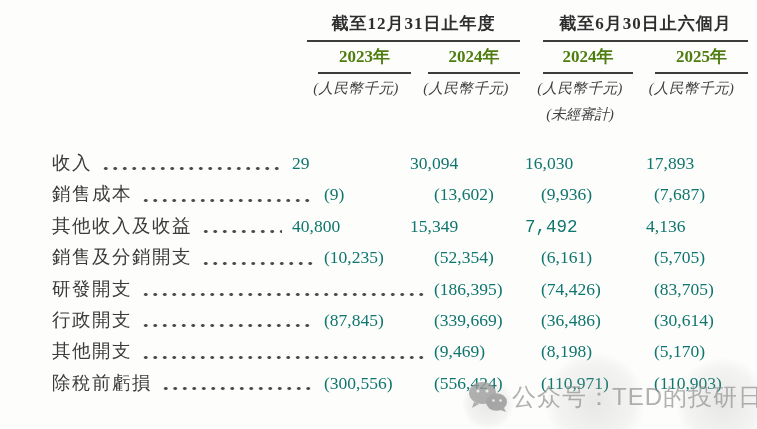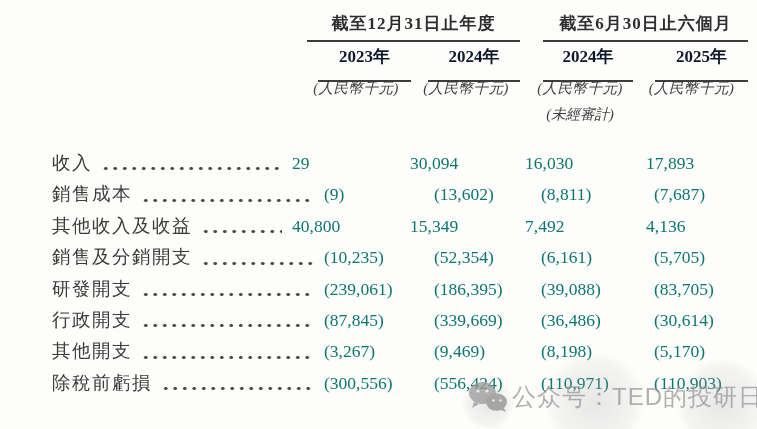--- a/index.html
+++ b/index.html
@@ -12,21 +12,21 @@
   
   .hdr{position:absolute;top:0;left:0;width:751px;height:148px;}
   .grp{position:absolute;top:12px;font-weight:bold;font-size:17px;color:#2e2e2e;
        text-align:center;letter-spacing:1px;white-space:nowrap;}
   .g1{left:307px;width:213px;}
   .g2{left:543px;width:205px;}
   .grpline{position:absolute;top:40px;height:2px;background:#3c3c3c;}
   .l1{left:307px;width:213px;}
   .l2{left:543px;width:205px;}
   .yr{position:absolute;top:45px;text-align:center;font-weight:bold;font-size:17px;
-      color:#0f172a;border-bottom:2px solid #3c3c3c;padding-bottom:12px;white-space:nowrap;}
+      color:#4d7c0f;border-bottom:2px solid #3c3c3c;padding-bottom:4px;white-space:nowrap;}
   .y1{left:318px;width:93px;}
   .y2{left:428px;width:92px;}
   .y3{left:543px;width:90px;}
   .y4{left:655px;width:93px;}
   .unit{position:absolute;top:79px;font-style:italic;font-size:14.5px;color:#3f3f3f;
         text-align:center;letter-spacing:0.5px;white-space:nowrap;}
   .u1{left:298px;width:116px;}
   .u2{left:411px;width:110px;}
   .u3{left:523px;width:114px;}
   .u4{left:634px;width:115px;}
@@ -92,64 +92,62 @@
       <span class="num c2" style="padding-right: 8px;">30,094</span>
       <span class="num c3" style="padding-right: 8px;">16,030</span>
       <span class="num c4" style="padding-right: 8px;">17,893</span>
     </div>
 
     <div class="row">
       <span class="lbl">銷售成本</span>
       <span class="leader"></span>
       <span class="num c1">(9)</span>
       <span class="num c2">(13,602)</span>
-      <span class="num c3">(8,811)</span>
+      <span class="num c3">(9,936)</span>
       <span class="num c4">(7,687)</span>
     </div>
 
     <div class="row">
       <span class="lbl">其他收入及收益</span>
       <span class="leader"></span>
       <span class="num c1" style="padding-right: 8px;">40,800</span>
       <span class="num c2" style="padding-right: 8px;">15,349</span>
-      <span class="num c3" style="padding-right: 8px;">7,492</span>
+      <span class="num c3" style="padding-right: 8px; font-family: Liberation Mono, monospace;">7,492</span>
       <span class="num c4" style="padding-right: 8px;">4,136</span>
     </div>
 
     <div class="row">
       <span class="lbl">銷售及分銷開支</span>
       <span class="leader"></span>
       <span class="num c1">(10,235)</span>
       <span class="num c2">(52,354)</span>
       <span class="num c3">(6,161)</span>
       <span class="num c4">(5,705)</span>
     </div>
 
     <div class="row">
       <span class="lbl">研發開支</span>
       <span class="leader"></span>
-      <span class="num c1">(239,061)</span>
       <span class="num c2">(186,395)</span>
-      <span class="num c3">(39,088)</span>
+      <span class="num c3">(74,426)</span>
       <span class="num c4">(83,705)</span>
     </div>
 
     <div class="row">
       <span class="lbl">行政開支</span>
       <span class="leader"></span>
       <span class="num c1">(87,845)</span>
       <span class="num c2">(339,669)</span>
       <span class="num c3">(36,486)</span>
       <span class="num c4">(30,614)</span>
     </div>
 
     <div class="row">
       <span class="lbl">其他開支</span>
       <span class="leader"></span>
-      <span class="num c1">(3,267)</span>
       <span class="num c2">(9,469)</span>
       <span class="num c3">(8,198)</span>
       <span class="num c4">(5,170)</span>
     </div>
 
     <div class="row">
       <span class="lbl">除稅前虧損</span>
       <span class="leader"></span>
       <span class="num c1">(300,556)</span>
       <span class="num c2">(556,424)</span>

